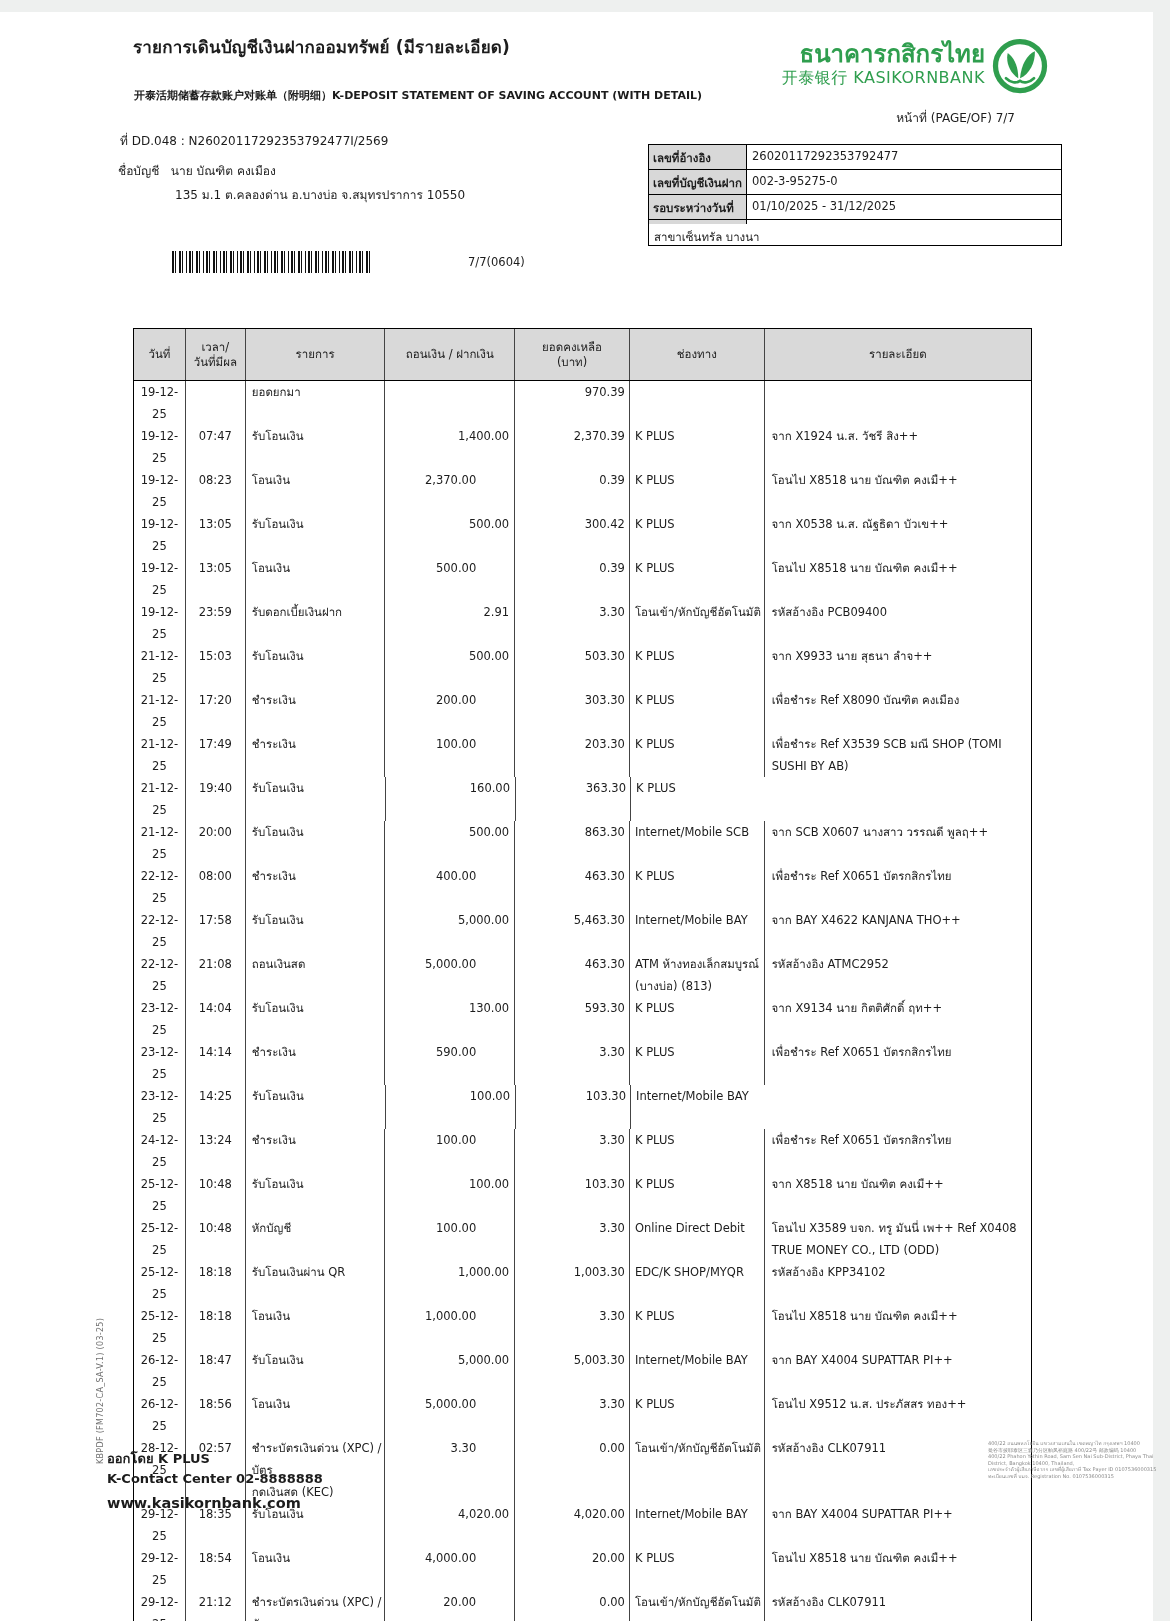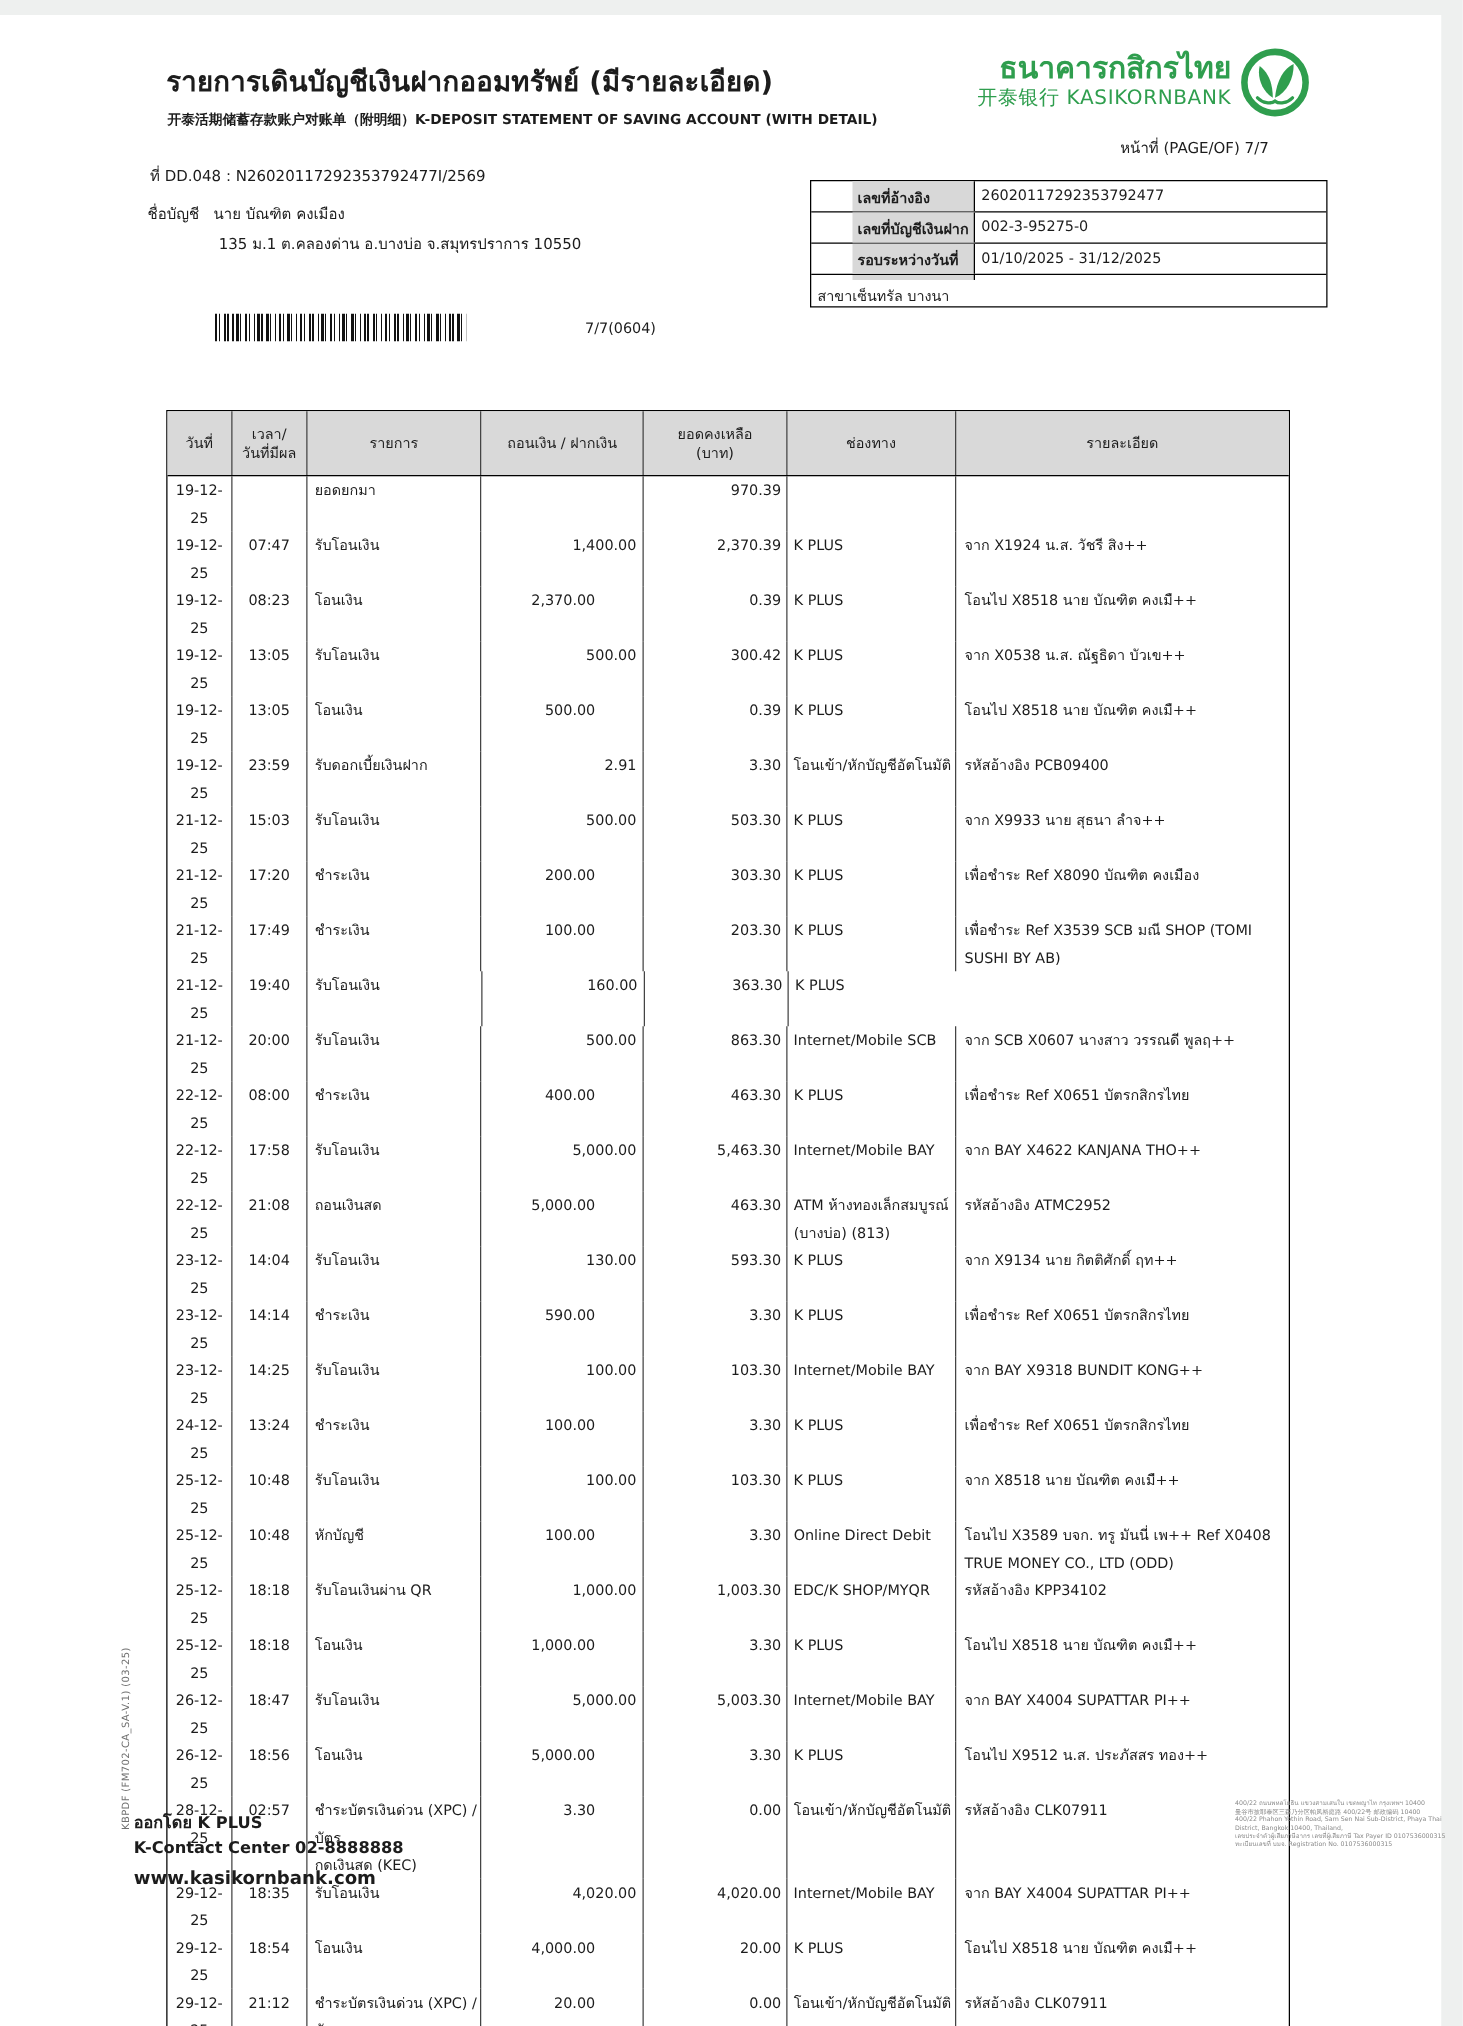--- a/index.html
+++ b/index.html
@@ -1,36 +1,36 @@
 <!DOCTYPE html>
 <html><head>
 <meta charset="utf-8">
 <style>
   * { margin:0; padding:0; box-sizing:border-box; }
   html,body { width:1170px; height:1621px; background:#eef0ef; font-family:"DejaVu Sans","Liberation Sans",sans-serif; color:#1c1c1c; }
   .page { position:absolute; left:0; top:12px; width:1153px; height:1609px; background:#ffffff; }
 
   
-  .title { position:absolute; left:133px; top:36px; font-size:22px; font-weight:bold; letter-spacing:.2px; }
+  .title { position:absolute; left:133px; top:21px; font-size:17px; font-weight:bold; letter-spacing:.2px; }
   .subtitle { position:absolute; left:134px; top:76px; font-size:11px; font-weight:bold; }
   .bank-block { position:absolute; left:770px; top:28px; width:215px; text-align:right; color:#2f9e4e; }
   .bank-thai { font-size:24px; font-weight:bold; line-height:28px; }
   .bank-sub { font-size:16px; font-weight:normal; letter-spacing:.5px; }
   .logo { position:absolute; left:992px; top:26px; }
   .pageof { position:absolute; left:855px; top:96px; width:160px; text-align:right; font-size:12px; }
 
   .docno { position:absolute; left:120px; top:119px; font-size:12px; }
   .acct-line { position:absolute; left:118px; top:149px; font-size:12px; }
   .acct-addr { position:absolute; left:175px; top:173px; font-size:12px; }
 
   
   .infobox { position:absolute; left:648px; top:132px; width:414px; border:1px solid #000; }
   .inforow { display:flex; border-bottom:1px solid #000; height:25px; }
   .inforow:last-child { border-bottom:none;flex-direction:column; }
-  .infolabel { width:98px; background:#d8d8d8; border-right:1px solid #000; font-size:11.5px; font-weight:bold; padding:4px 3px 0 4px; white-space:nowrap; overflow:hidden;margin-left:33px; }
+  .infolabel { width:98px; background:#d8d8d8; border-right:1px solid #000; font-size:11.5px; font-weight:bold; padding:4px 3px 0 4px; white-space:nowrap; overflow:hidden; }
   .infoval { flex:1; font-size:11.5px; padding:4px 0 0 5px; white-space:nowrap; }
 
   
   .barcode { position:absolute; left:172px; top:239px; width:201px; height:22px;
     background:repeating-linear-gradient(90deg,#111 0 2px,#fff 2px 3px,#111 3px 4px,#fff 4px 7px,#111 7px 9px,#fff 9px 10px,#111 10px 11px,#fff 11px 14px,#111 14px 15px,#fff 15px 17px); }
   .barcode-caption { position:absolute; left:468px; top:243px; font-size:11.5px; }
 
   
   .stmt { position:absolute; left:133px; top:316px; width:899px; border:1px solid #000; font-size:11.5px; }
   .thead { display:flex; background:#d9d9d9; border-bottom:1px solid #000; min-height:52px; }
@@ -281,21 +281,20 @@
       <div class="cell c-det">เพื่อชำระ Ref X0651 บัตรกสิกรไทย</div>
     </div>
 
     <div class="trow">
       <div class="cell c-date">23-12-25</div>
       <div class="cell c-time">14:25</div>
       <div class="cell c-desc">รับโอนเงิน</div>
       <div class="cell c-amt amt-d">100.00</div>
       <div class="cell c-bal">103.30</div>
       <div class="cell c-chan">Internet/Mobile BAY</div>
-      <div class="cell c-det">จาก BAY X9318 BUNDIT KONG++</div>
     </div>
 
     <div class="trow">
       <div class="cell c-date">24-12-25</div>
       <div class="cell c-time">13:24</div>
       <div class="cell c-desc">ชำระเงิน</div>
       <div class="cell c-amt amt-w">100.00</div>
       <div class="cell c-bal">3.30</div>
       <div class="cell c-chan">K PLUS</div>
       <div class="cell c-det">เพื่อชำระ Ref X0651 บัตรกสิกรไทย</div>

